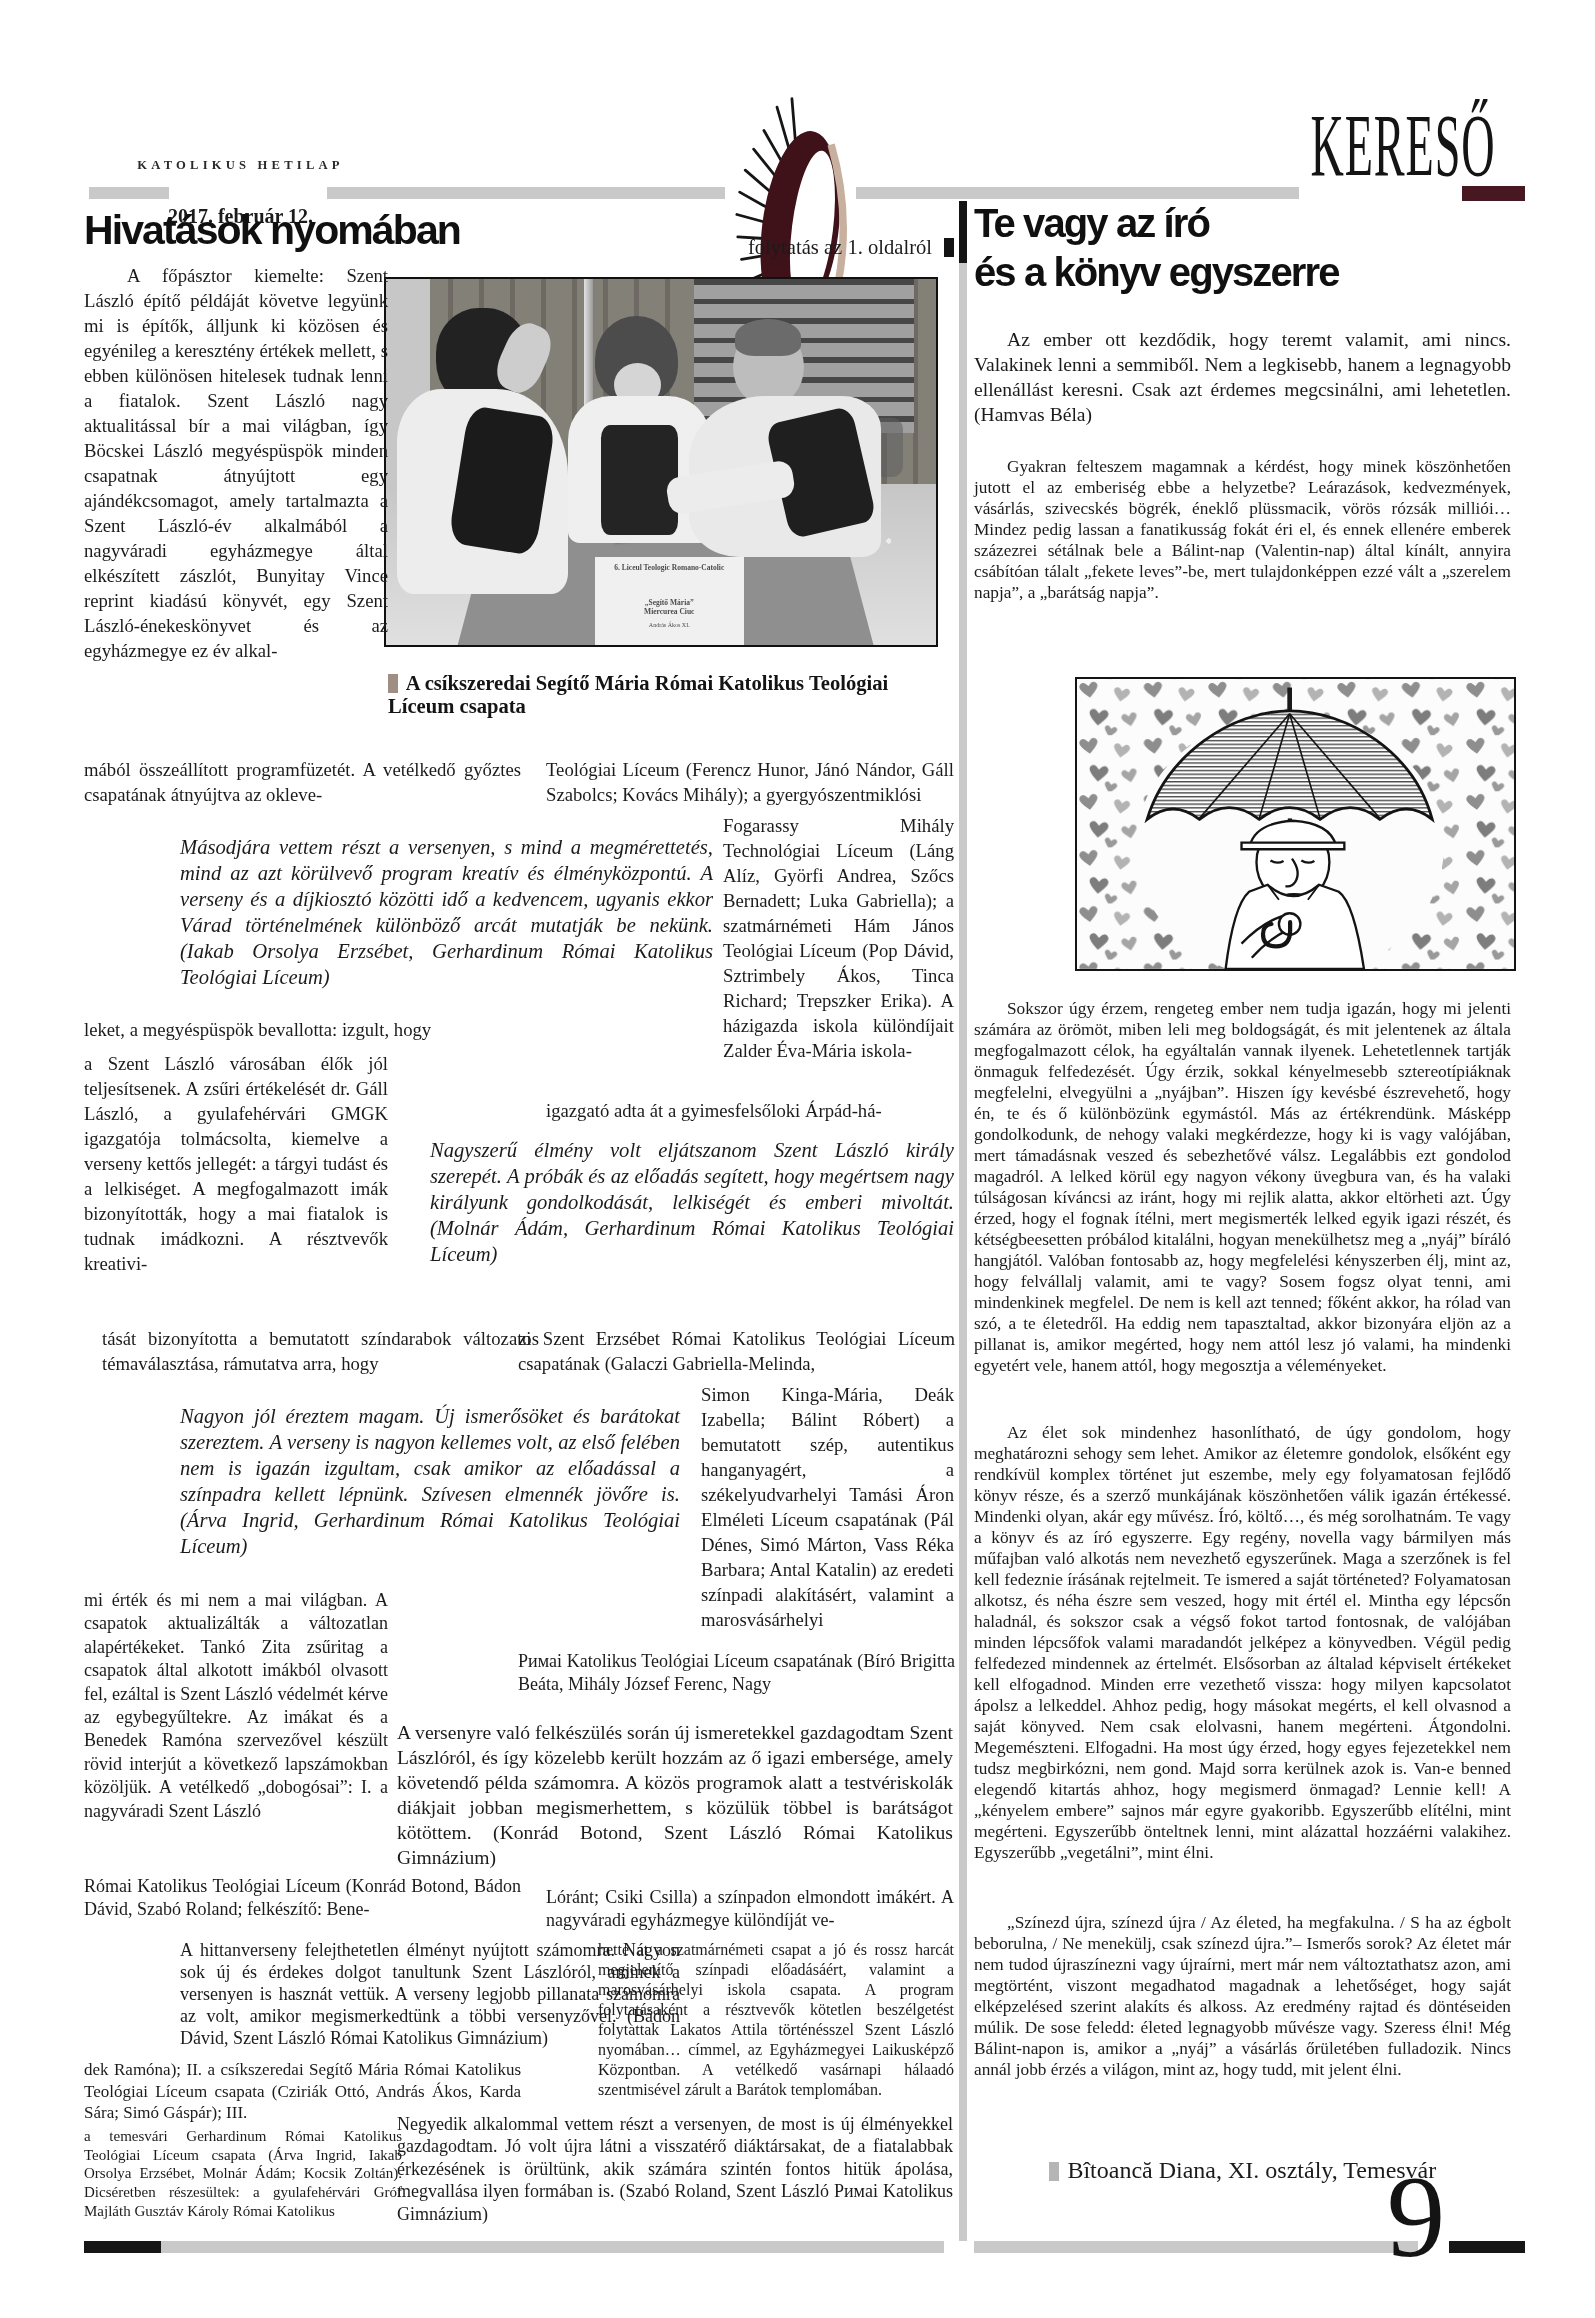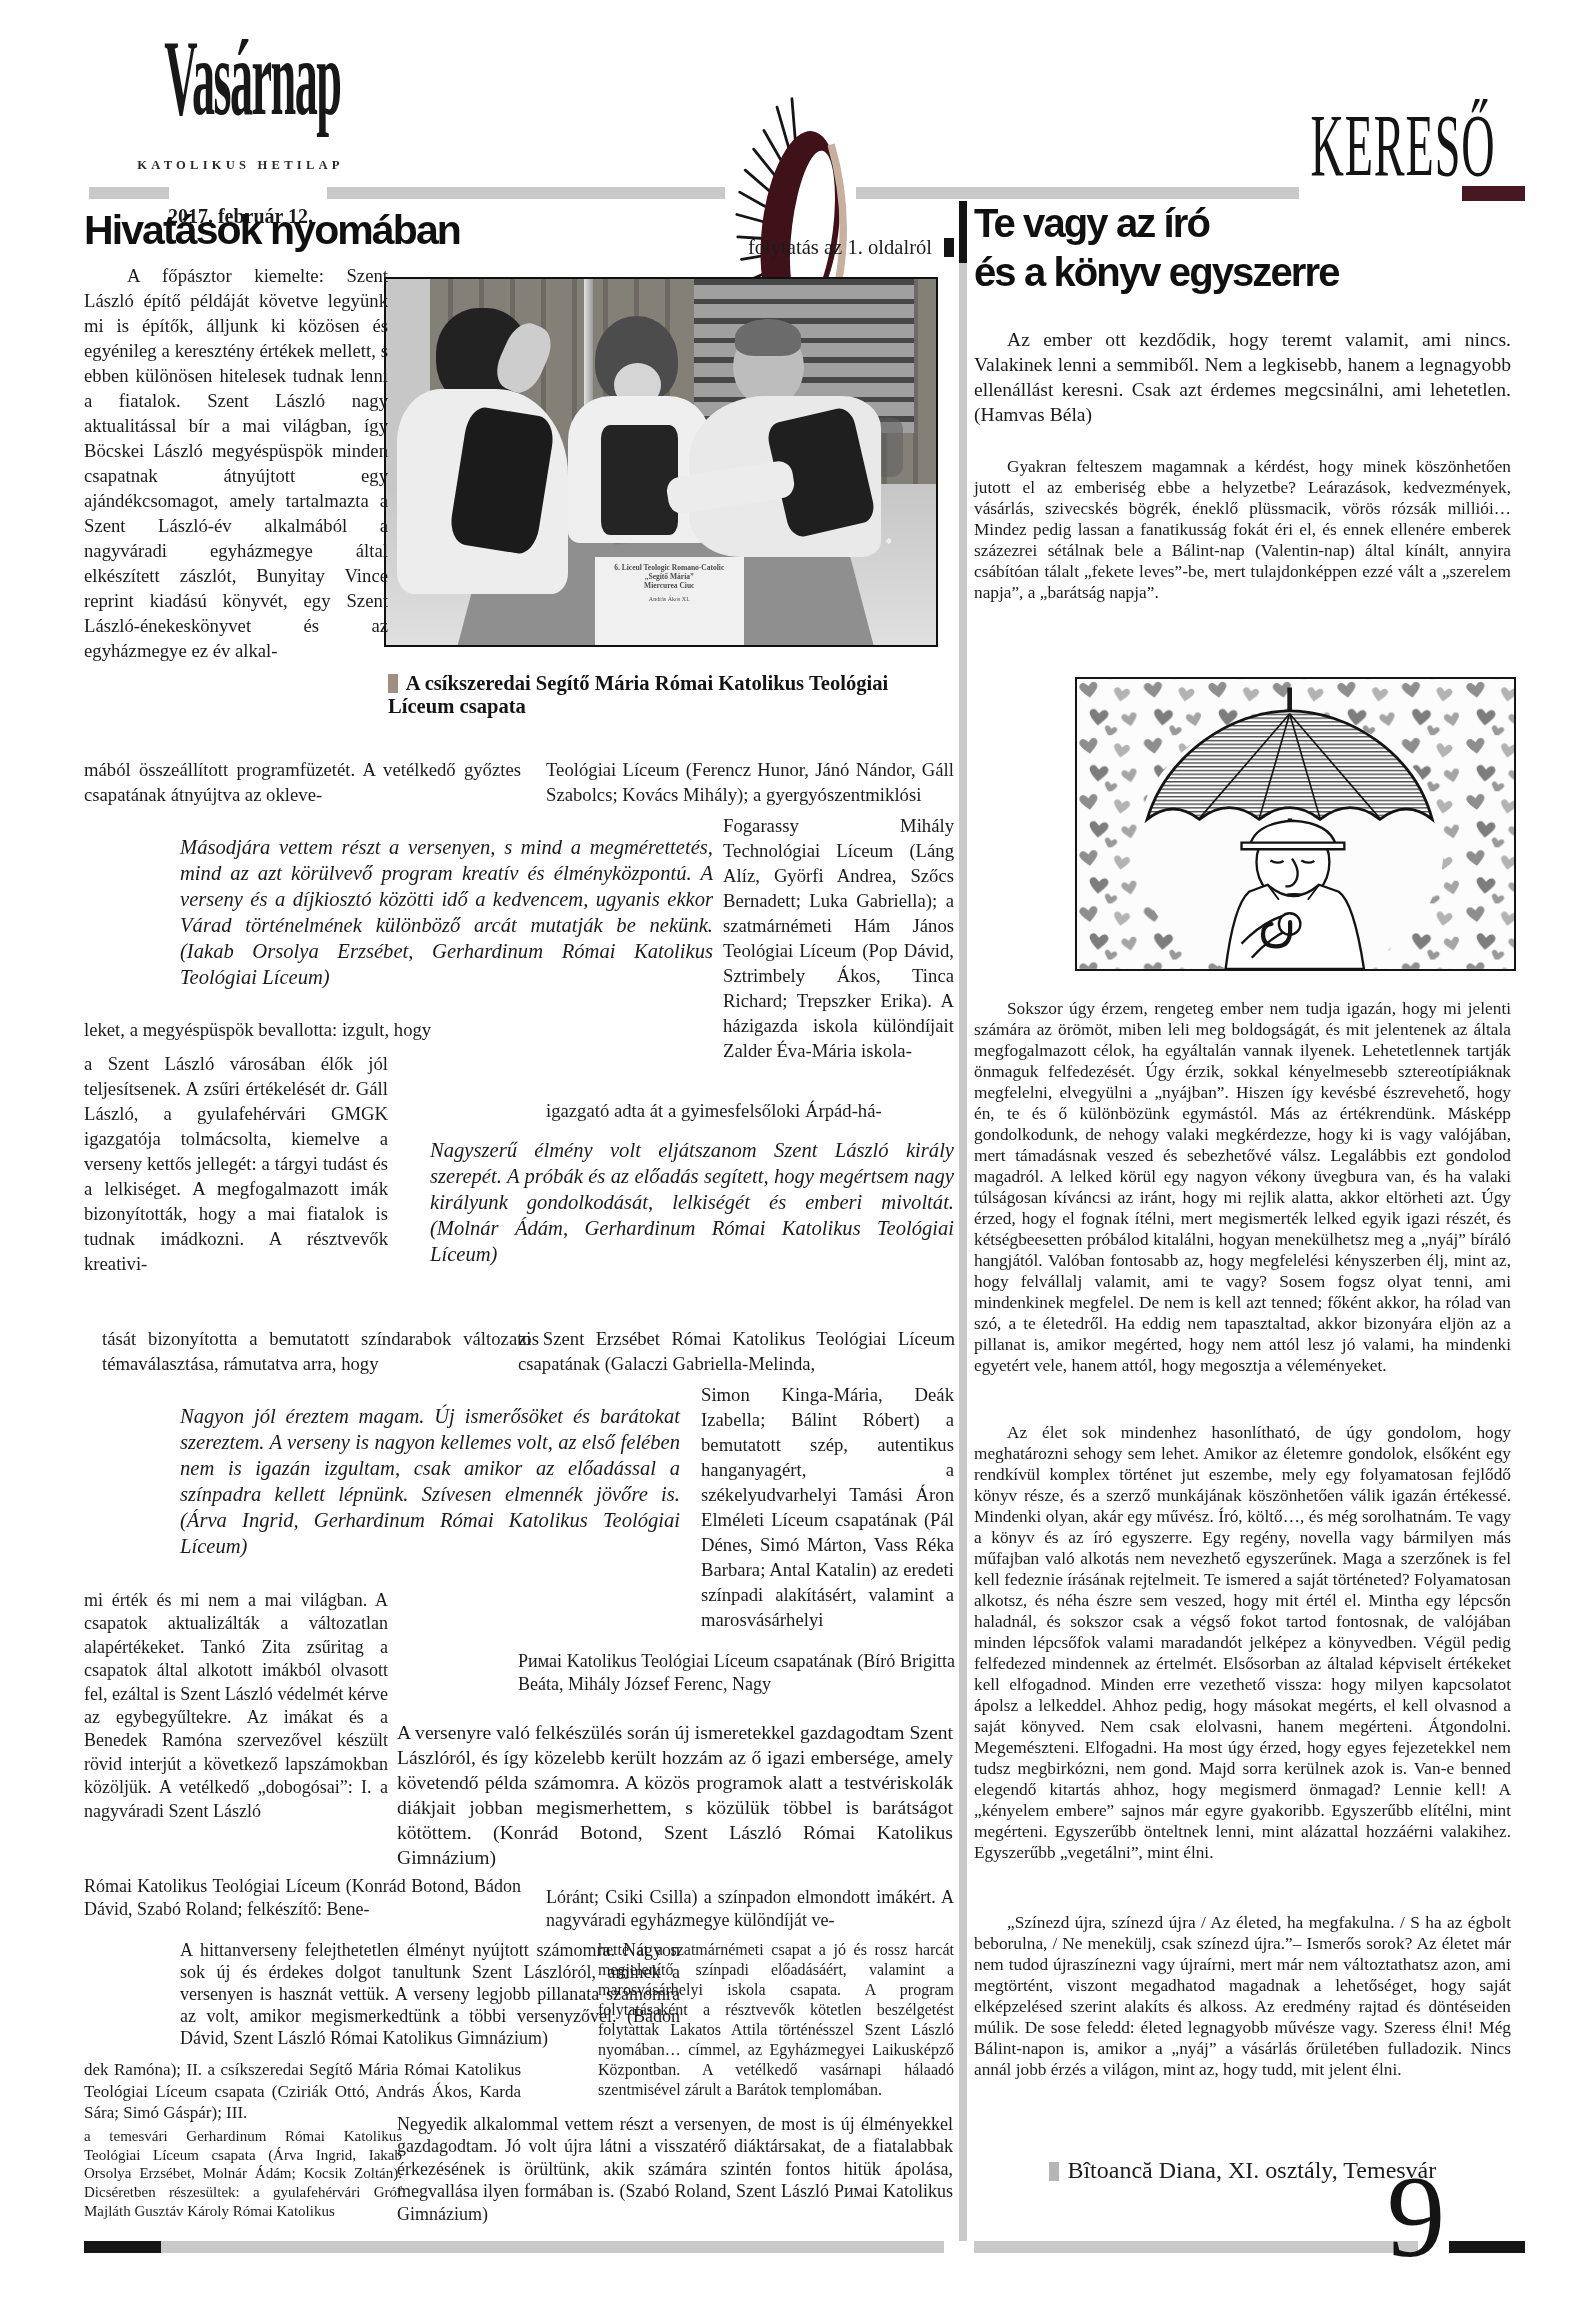--- a/index.html
+++ b/index.html
@@ -36,23 +36,20 @@
 </head>
 <body>
 
 <div class="abs" style="left:0;top:0;width:1595px;height:262px;">
 
   <div class="abs rule" style="left:89px;top:187px;width:80px;"></div>
   <div class="abs rule" style="left:327px;top:187px;width:398px;"></div>
   <div class="abs rule" style="left:856px;top:187px;width:443px;"></div>
   <div class="abs" style="left:1462px;top:186px;width:63px;height:15px;background:#471722;"></div>
 
-  <div class="abs" style="left:119px;top:60px;width:243px;text-align:center;">
-    <span class="brand">Vasárnap</span>
-  </div>
   <div class="abs brandsub" style="left:119px;top:158px;width:243px;text-align:center;">KATOLIKUS HETILAP</div>
   <div class="abs" style="left:119px;top:205px;width:243px;text-align:center;font-size:20px;font-weight:bold;">2017. február 12.</div>
 
   <div class="abs" style="left:721px;top:74px;width:140px;height:337px;">
     <svg width="140" height="337" viewBox="0 0 300 720">
       <g stroke="#161616" stroke-width="6" stroke-linecap="round">
         <line x1="92" y1="120" x2="132" y2="190"></line>
           <line x1="70" y1="160" x2="120" y2="222"></line>
         <line x1="52" y1="205" x2="110" y2="255"></line>
           <line x1="40" y1="252" x2="104" y2="288"></line>
@@ -110,21 +107,21 @@
   <div class="ph" style="left:39%;top:40%;width:14%;height:30%;background:#242424;border-radius:12%;"></div>
 
   <div class="ph" style="left:63%;top:13%;width:13%;height:22%;background:#bdbdbd;border-radius:50%;"></div>
   <div class="ph" style="left:63.5%;top:11%;width:12%;height:10%;background:#6b6b6b;border-radius:50% 50% 30% 30%;"></div>
   <div class="ph" style="left:55%;top:32%;width:35%;height:44%;background:#e9e9e9;border-radius:40% 20% 10% 26%;"></div>
   <div class="ph" style="left:71%;top:37%;width:16%;height:32%;background:#1f1f1f;border-radius:16%;transform:rotate(-13deg);"></div>
   <div class="ph" style="left:51%;top:52%;width:23%;height:10%;background:#ececec;border-radius:14px;transform:rotate(-9deg);"></div>
 
   <div class="ph" style="left:38%;top:76%;width:27%;height:24%;background:#f0f0f0;padding-top:5.6px;">
     <span class="signline" style="font-size:7.5px;">6. Liceul Teologic Romano-Catolic</span>
-    <span class="signline" style="font-size:7.5px;">„Segítő Mária”</span>
+    <span class="signline" style="font-size:7.5px;margin-top:26px;">„Segítő Mária”</span>
     <span class="signline" style="font-size:7.5px;">Miercurea Ciuc</span>
     <span class="signline" style="font-size:6px;font-weight:normal;margin-top:6.5px;">András Ákos XI.</span>
   </div>
 </div>
 
 <div class="abs" style="left:388px;top:672px;width:566px;">
   <span class="sq" style="background:#a18e82;margin-right:7.5px;"></span><span class="caption">A csíkszeredai Segítő Mária Római Katolikus Teológiai Líceum csapata</span>
 </div>
 
 <div class="abs j bodytext indent" style="left:84px;top:263px;width:304px;">A főpásztor kiemelte: Szent László építő példáját követve legyünk mi is építők, álljunk ki közösen és egyénileg a keresztény értékek mellett, s ebben különösen hitelesek tudnak lenni a fiatalok. Szent László nagy aktualitással bír a mai világban, így Böcskei László megyéspüspök minden csapatnak átnyújtott egy ajándékcsomagot, amely tartalmazta a Szent László-év alkalmából a nagyváradi egyházmegye által elkészített zászlót, Bunyitay Vince reprint kiadású könyvét, egy Szent László-énekeskönyvet és az egyházmegye ez év alkal-</div>

